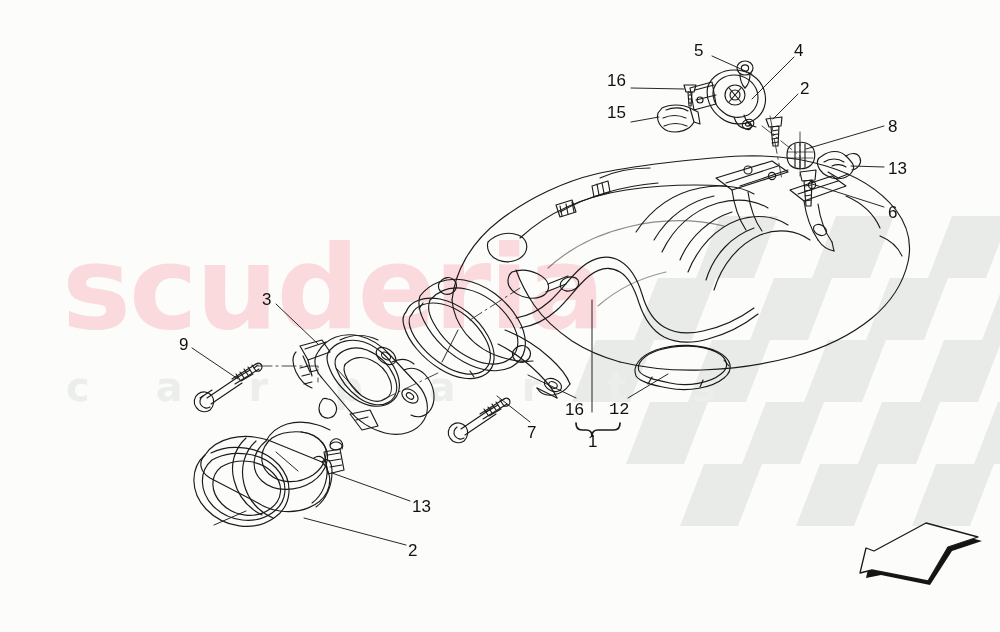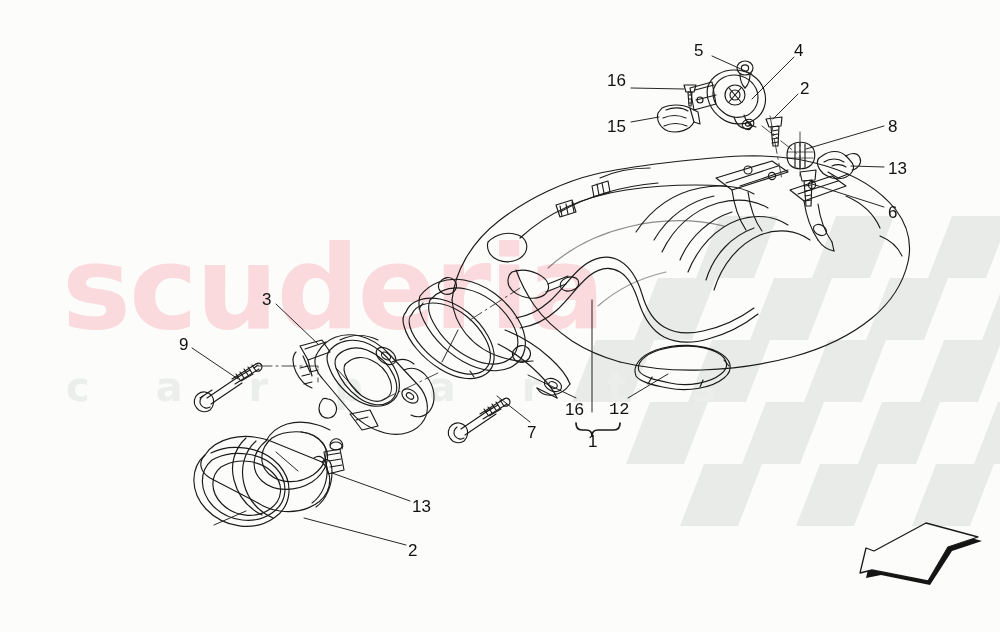--- a/index.html
+++ b/index.html
@@ -591,21 +591,21 @@
     <g>
       <path d="M881,575 L930,585 L952,551 L982,541 L932,527 L880,555 L872,552 L866,578 Z" fill="#000000" stroke="none" opacity="0.92"></path>
       <path d="M872,570 L928,581 L948,547 L978,537 L926,523 L874,551 L866,548 L860,573 Z" fill="#fcfdfb" stroke="#1a1a1a" stroke-width="1.3" stroke-linejoin="round"></path>
     </g>
   </svg>
 
   <div class="callout" style="left:694px; top:42px;">5</div>
   <div class="callout" style="left:794px; top:42px;">4</div>
   <div class="callout" style="left:607px; top:72px;">16</div>
   <div class="callout" style="left:800px; top:80px;">2</div>
-  <div class="callout" style="left:607px; top:118px;">15</div>
+  <div class="callout" style="left:607px; top:104px;">15</div>
   <div class="callout" style="left:888px; top:118px;">8</div>
   <div class="callout" style="left:888px; top:160px;">13</div>
   <div class="callout" style="left:888px; top:204px;">6</div>
   <div class="callout" style="left:262px; top:291px;">3</div>
   <div class="callout" style="left:179px; top:336px;">9</div>
   <div class="callout" style="left:412px; top:498px;">13</div>
   <div class="callout" style="left:408px; top:542px;">2</div>
   <div class="callout" style="left:527px; top:424px;">7</div>
   <div class="callout" style="left:565px; top:401px;">16</div>
   <div class="callout" style="left:609px; top:401px;font-family:Liberation Mono, monospace;">12</div>

